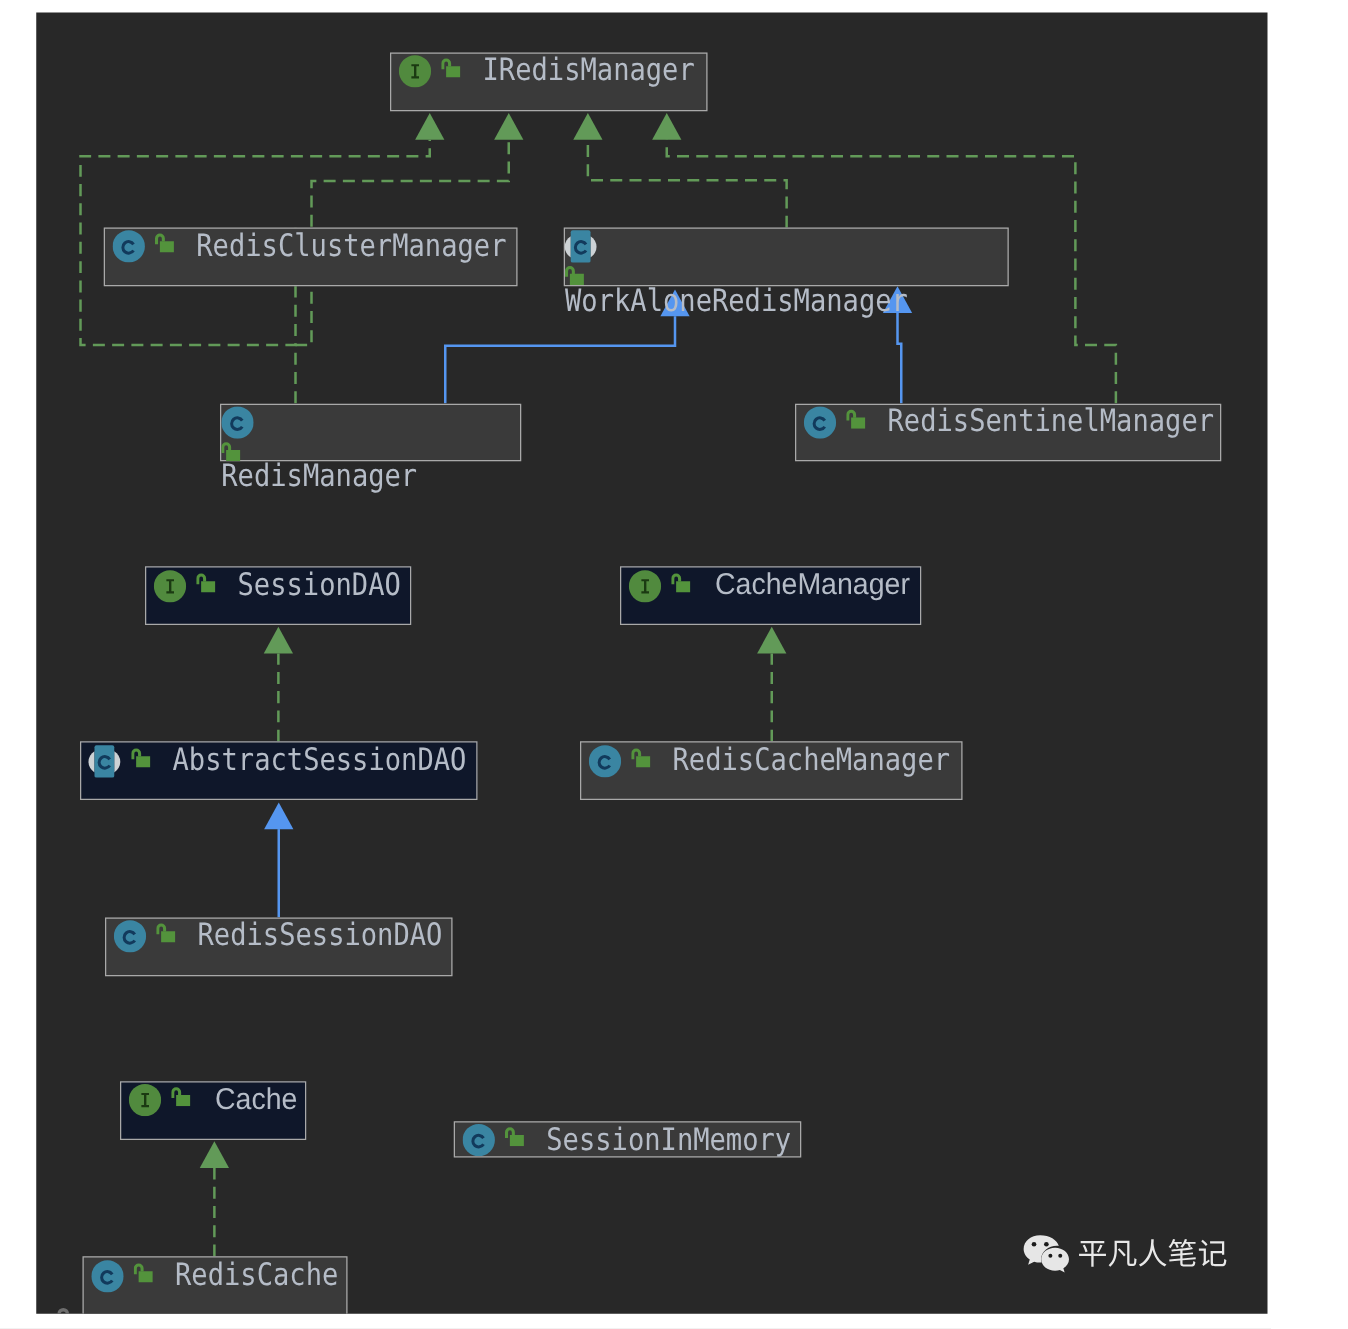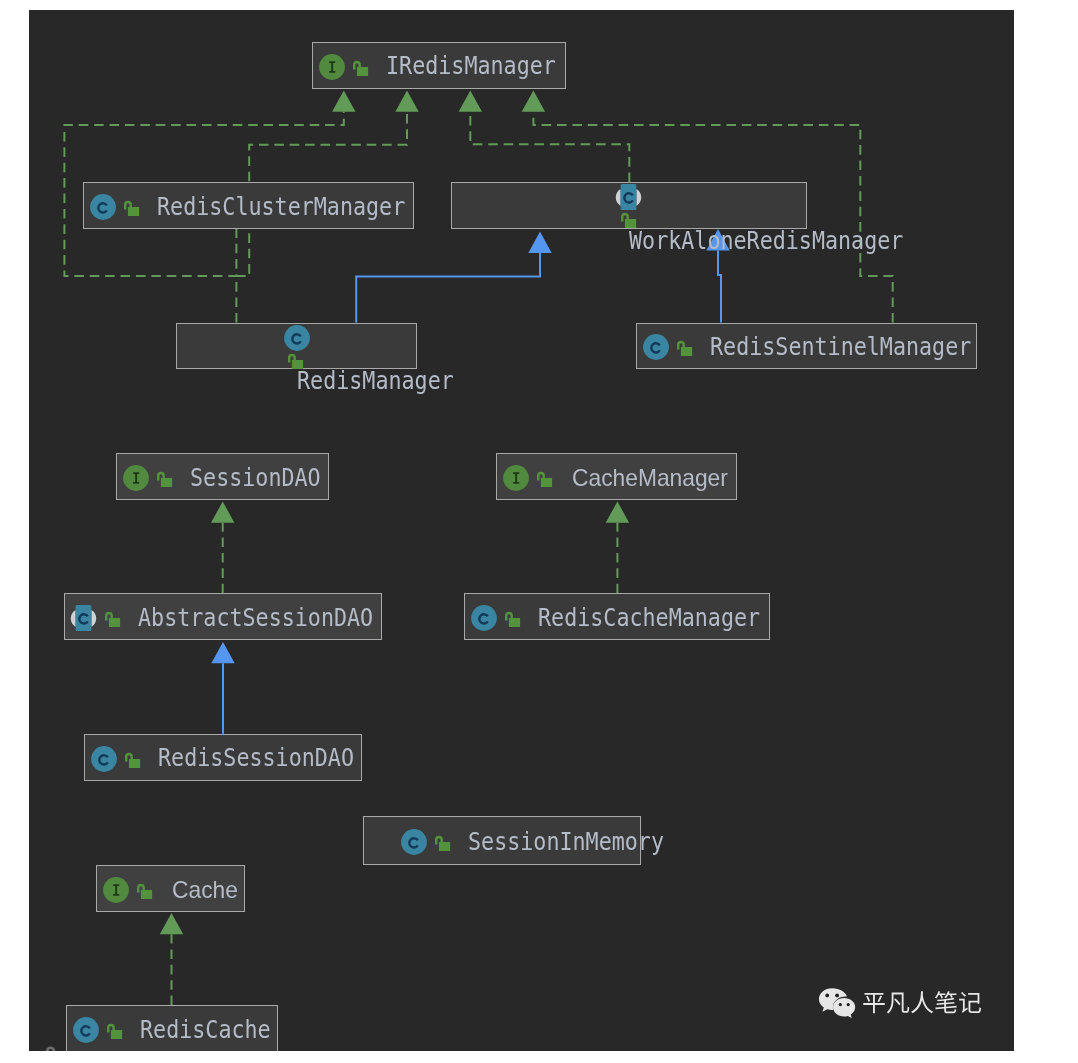--- a/index.html
+++ b/index.html
@@ -3,22 +3,22 @@
 <meta charset="utf-8">
 <title>UML Class Diagram</title>
 <style>
   html,body{margin:0;padding:0;background:#ffffff;}
   body{width:1078px;height:1063px;overflow:hidden;
        font-family:"DejaVu Sans Mono","Liberation Mono",monospace;}
   #canvas{position:absolute;left:29px;top:10px;width:985px;height:1041px;
           background:#282828;overflow:hidden;}
   svg.links{position:absolute;left:0;top:0;width:985px;height:1041px;}
   .node{position:absolute;box-sizing:border-box;border:1px solid #a9a9a9;
-        background:#3a3a3a;display:flex;align-items:center;}
-  .node.hl{background:#404040;}
+        background:#3a3a3a;display:flex;}
+  .node.hl{background:#0f172a;}
   .node .ico{flex:0 0 auto;display:block;position:relative;top:1.4px;}
   .node .lbl{color:#b5bcc7;font-size:24.8px;white-space:nowrap;line-height:1;display:inline-block;
              transform:scaleX(0.875);transform-origin:left center;width:0;overflow:visible;position:relative;top:1.7px;}
   .node .lbl.prop{font-family:"Liberation Sans","DejaVu Sans",sans-serif;font-size:24px;transform:scaleX(0.95);left:2px;}
   #wm{position:absolute;left:789px;top:977px;display:flex;align-items:center;gap:6px;}
 </style>
 </head>
 <body>
 
 <div id="canvas">
@@ -216,21 +216,21 @@
           <path d="M10.1 7.3h6.1v1.65h-2.1v8.1h2.1v1.65h-6.1v-1.65h2.1v-8.1h-2.1z" fill="#1b3a12"></path>
         </svg>
         <span style="display:inline-block;width:8px"></span>
         <svg class="ico" width="17" height="18" viewBox="0 0 17 18">
           <path d="M0 11.4V6.75a3.95 3.95 0 0 1 7.9 0V9.1H5.45V6.75a1.5 1.5 0 0 0-3 0V11.4z" fill="#53933c"></path>
           <rect x="3.9" y="9.0" width="11.2" height="9.0" fill="#53933c"></rect>
         </svg>
         <span style="display:inline-block;width:16px"></span>
         <span class="lbl prop">Cache</span>
       </div>
-      <div class="node" style="left: 334px; top: 806px; width: 278px; height: 49px; padding-left: 31px;">
+      <div class="node" style="left: 334px; top: 887px; width: 278px; height: 29px;">
         <span style="display:inline-block;width:6px"></span>
         <svg class="ico" width="26" height="26" viewBox="0 0 26 26">
           <circle cx="13" cy="13" r="12.9" fill="#3a85a2"></circle>
           <path d="M17.82 10.83A5.8 5.8 0 1 0 17.82 16.97L15.78 15.7A3.4 3.4 0 1 1 15.78 12.1Z" fill="#123a5c"></path>
         </svg>
         <span style="display:inline-block;width:8px"></span>
         <svg class="ico" width="17" height="18" viewBox="0 0 17 18">
           <path d="M0 11.4V6.75a3.95 3.95 0 0 1 7.9 0V9.1H5.45V6.75a1.5 1.5 0 0 0-3 0V11.4z" fill="#53933c"></path>
           <rect x="3.9" y="9.0" width="11.2" height="9.0" fill="#53933c"></rect>
         </svg>

